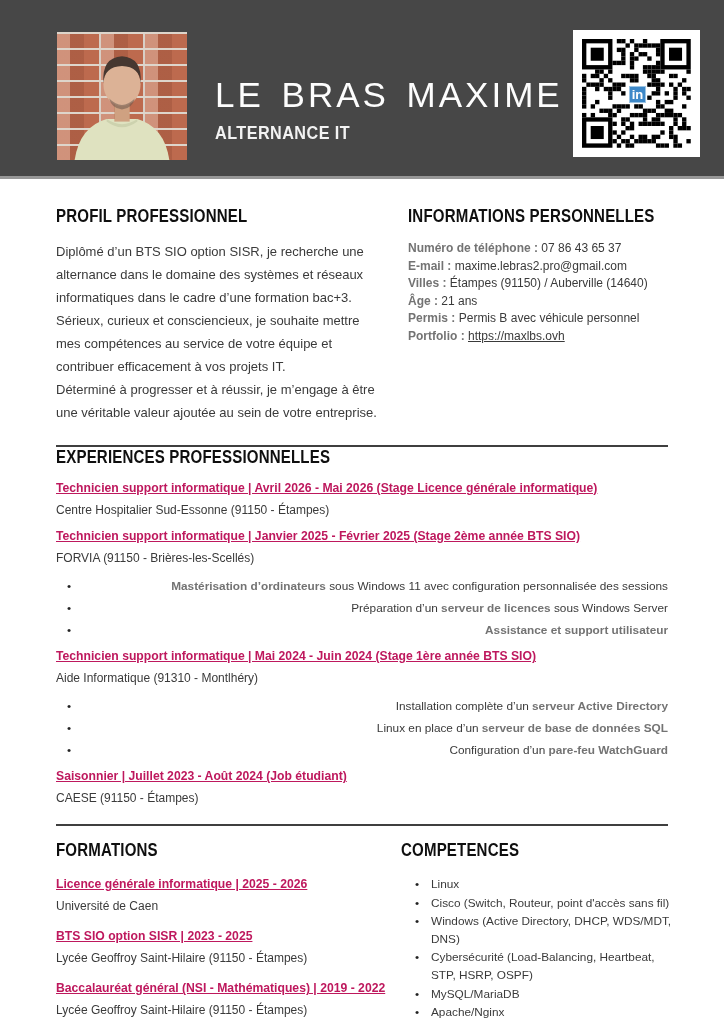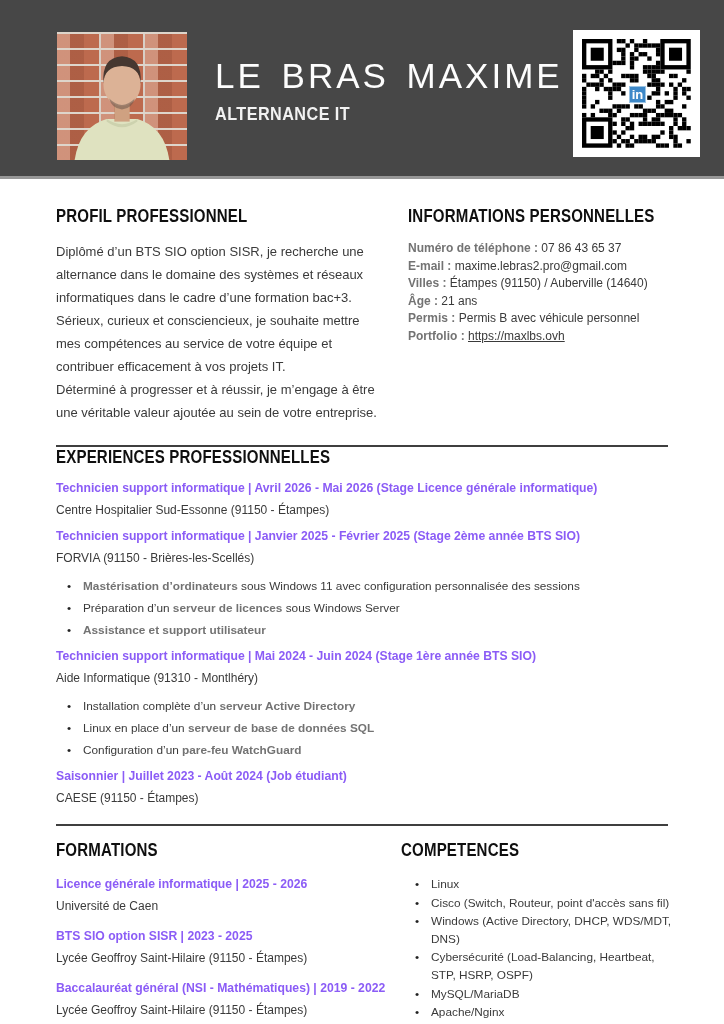--- a/index.html
+++ b/index.html
@@ -6,21 +6,21 @@
   .page{position:relative;width:724px;height:1024px;background:#ffffff;overflow:hidden;
         font-family:"Liberation Sans",sans-serif;color:#3a3a3a;margin:0 auto;}
   
   .header{position:relative;height:176px;background:#474747;border-bottom:3px solid #979797;}
   .photo{position:absolute;left:57px;top:32px;width:130px;height:128px;overflow:hidden;
          background-color:#bd6a4e;
          background-image:
            repeating-linear-gradient(0deg, rgba(255,255,255,0) 0 14px, #ded5cb 14px 16px),
            repeating-linear-gradient(90deg, rgba(231,195,178,.45) 0 13px, rgba(145,74,52,.35) 13px 27px, rgba(255,255,255,0) 27px 42px, #d8cfc6 42px 44px);}
   .photo svg{position:absolute;left:0;bottom:0;width:100%;height:100%;}
-  .namewrap{position:absolute;left:215px;top:56px;}
+  .namewrap{position:absolute;left:215px;top:75px;}
   .name{font-size:35px;font-weight:300;color:#fdfdfd;letter-spacing:3px;word-spacing:5px;white-space:nowrap;}
   .subtitle{font-size:18px;font-weight:700;color:#f2f2f2;letter-spacing:.5px;margin-top:8px;
             transform:scaleX(.9);transform-origin:left;white-space:nowrap;}
   .qr{position:absolute;right:24px;top:30px;width:127px;height:127px;background:#fff;}
   .qr svg{position:absolute;left:9px;top:9px;}
   .qr-badge{position:absolute;left:50%;top:50%;width:15px;height:15px;margin:-7.5px 0 0 -7.5px;
             background:#3d88c8;border:1px solid #9cc4e4;color:#fff;font-size:13px;font-weight:700;
             display:flex;align-items:center;justify-content:center;line-height:1;}
   
   .content{padding:0 56px;}
@@ -33,23 +33,23 @@
   .profile-text{margin-top:13px;}
   .info-list{margin-top:13px;font-size:12px;line-height:17.6px;}
   .b{font-weight:700;color:#737373;}
   .link{text-decoration:underline;}
   hr.div{border:none;border-top:2px solid #3f3f3f;margin:0;}
   hr.div1{margin-top:21px;}
   hr.div2{margin-top:17px;}
   .exp-head{margin-top:21px;}
   .exp{margin-top:9px;}
   .exp:first-of-type{margin-top:12px;}
-  .role{font-size:12.2px;font-weight:700;color:#8b5cf6;line-height:17px;}
+  .role{font-size:12.2px;font-weight:700;color:#be185d;line-height:17px;text-decoration:underline;}
   .org{font-size:12px;line-height:17px;margin-top:5px;}
-  ul.bullets{list-style:none;margin:10px 0 3px;padding:0 0 0 27px;}
+  ul.bullets{list-style:none;margin:10px 0 3px;padding:0 0 0 27px;text-align:right;}
   ul.bullets li{position:relative;font-size:11.8px;line-height:18px;margin-bottom:4px;}
   ul.bullets li::before{content:"\2022";position:absolute;left:-16px;top:0;color:#222;}
   .form-entry{margin-top:13px;}
   .form-entry:first-of-type{margin-top:15px;}
   ul.skills{list-style:none;margin:15px 0 0;padding:0 0 0 30px;width:250px;}
   ul.skills li{position:relative;font-size:11.8px;line-height:17.6px;margin-bottom:1px;}
   ul.skills li::before{content:"\2022";position:absolute;left:-16px;top:0;color:#222;}
 </style>
 </head>
 <body>

